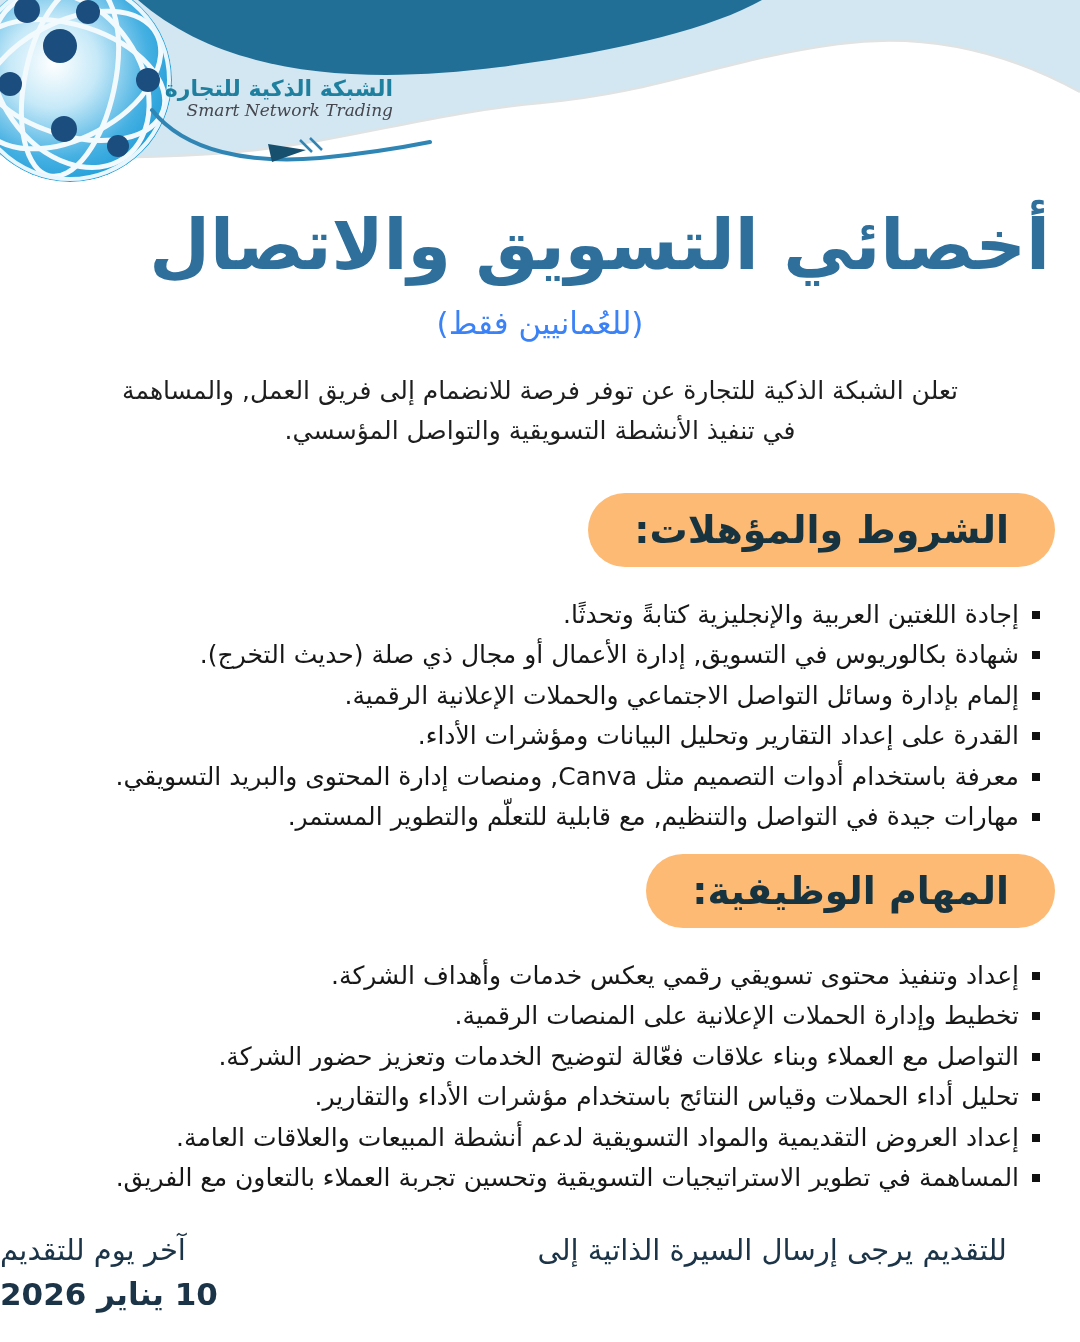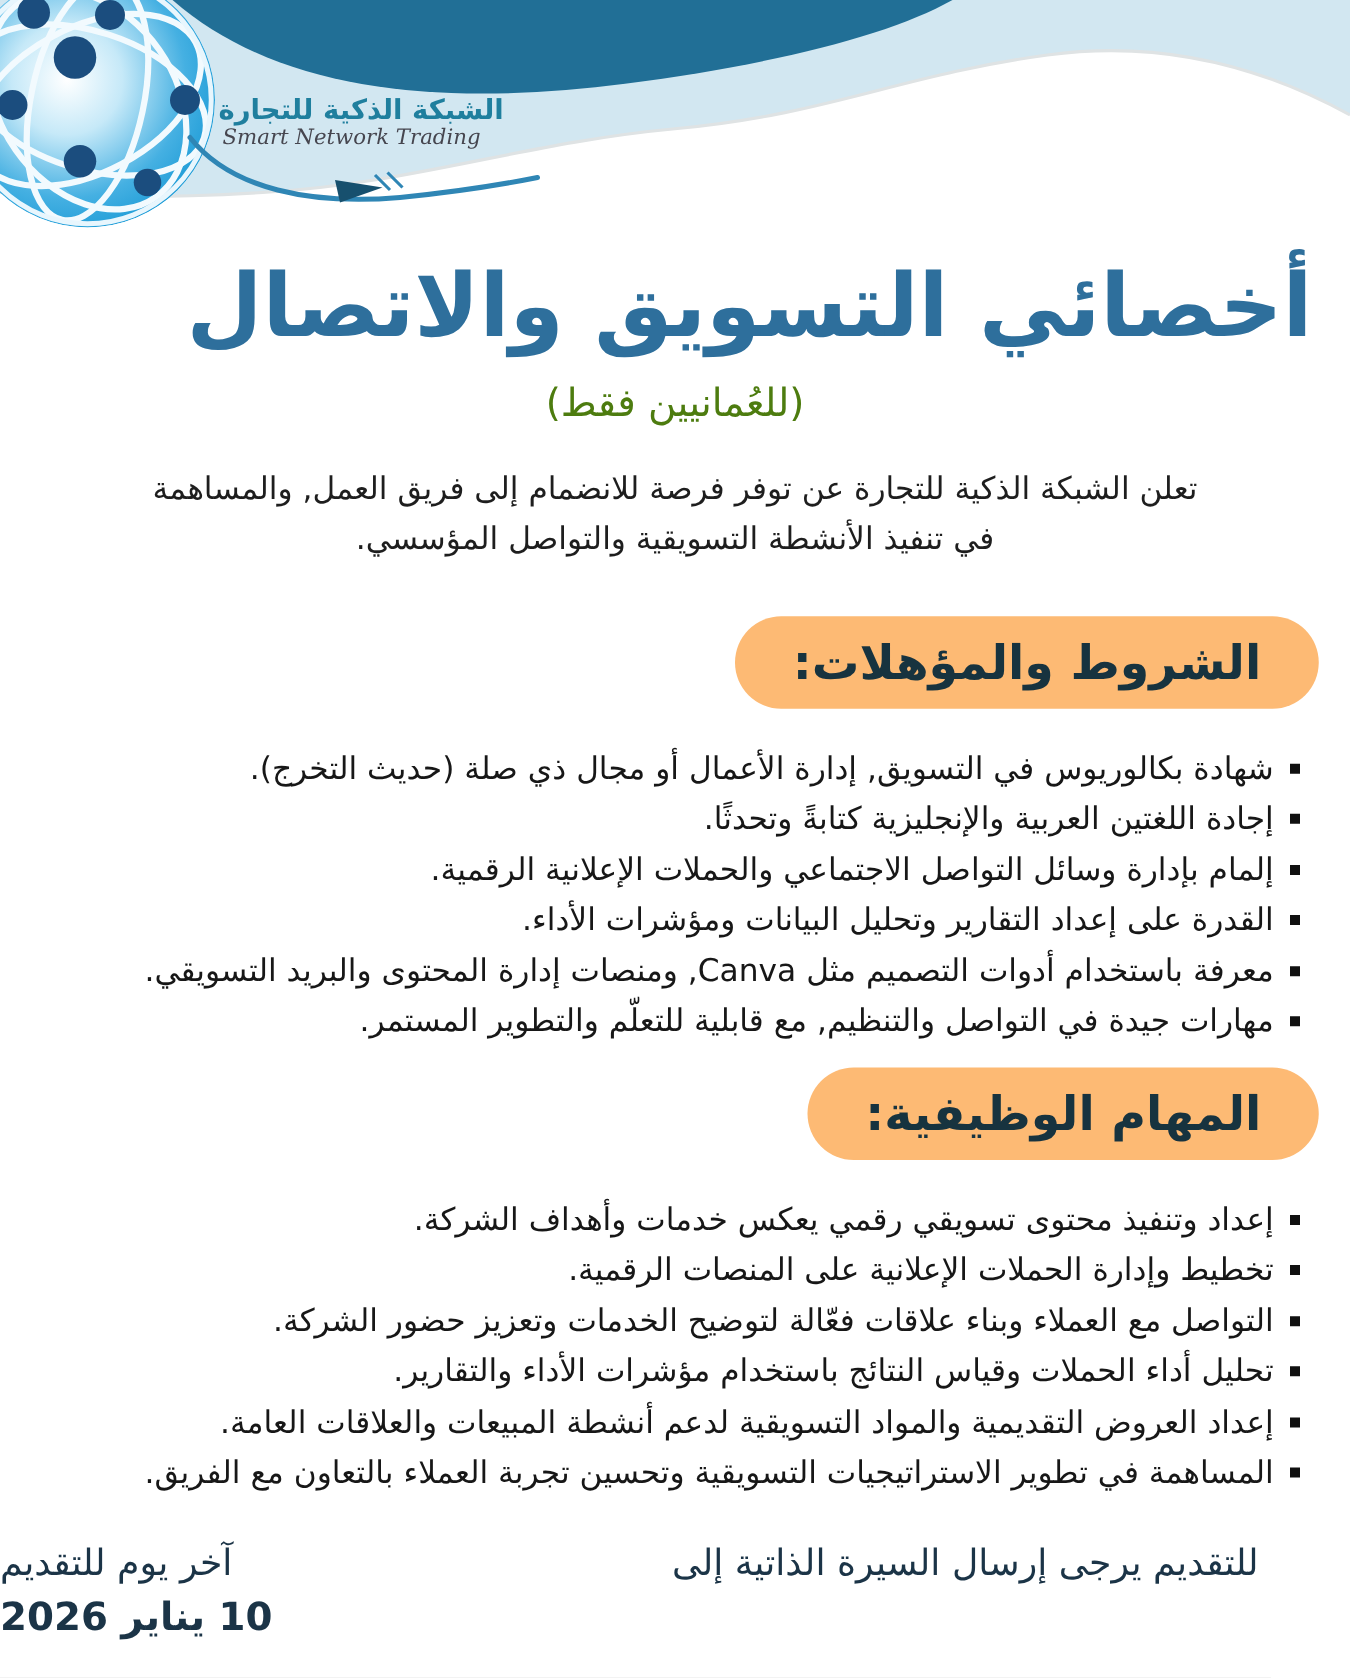--- a/index.html
+++ b/index.html
@@ -10,36 +10,36 @@
     background:#ffffff;
     overflow:hidden;
     direction:rtl;
     font-family:"DejaVu Sans", sans-serif;
     color:#1d1d1d;
   }
   
   .header-art { display:block; width:1080px; height:185px; }
   .logo-text {
     position:absolute; top:76px; left:168px; width:225px;
-    text-align:left; direction:rtl; line-height:1.15;margin-left:10px;
+    text-align:right; direction:rtl; line-height:1.15;
   }
   .logo-ar { font-size:22px; font-weight:bold; color:#1f7f9e; white-space:nowrap; }
   .logo-en {
     font-family:"DejaVu Serif", serif; font-style:italic;
     font-size:17px; color:#46464f; white-space:nowrap; direction:ltr;
   }
   
   .job-title {
     margin:10px 30px 0; text-align:right;
     font-size:70px; font-weight:bold; line-height:1.45;
     color:#2e6f9c;
   }
   .job-subtitle {
     margin-top:8px; text-align:center;
-    font-size:31px; color:#4d7c0f;
+    font-size:31px; color:#3b82f6;
   }
   .job-intro {
     margin:30px auto 0; max-width:850px; text-align:center;
     font-size:25px; line-height:1.6; color:#1e1e1e;
   }
   
   .pill-row { margin-top:42px; }
   .pill {
     display:inline-block; margin-inline-start:25px;
     background:#fdba74; border-radius:44px;
@@ -131,26 +131,26 @@
   <section>
     <div class="pill-row">
       <div class="pill">
         <span class="pill-label">الشروط والمؤهلات:</span>
       </div>
     </div>
     <ul class="bullet-list">
 
         <li>
           <span class="bullet-sq"></span>
+          <span class="li-text">إجادة اللغتين العربية والإنجليزية كتابةً وتحدثًا.</span>
+        </li>
+
+        <li>
+          <span class="bullet-sq"></span>
           <span class="li-text">شهادة بكالوريوس في التسويق, إدارة الأعمال أو مجال ذي صلة (حديث التخرج).</span>
-        </li>
-
-        <li>
-          <span class="bullet-sq"></span>
-          <span class="li-text">إجادة اللغتين العربية والإنجليزية كتابةً وتحدثًا.</span>
         </li>
 
         <li>
           <span class="bullet-sq"></span>
           <span class="li-text">إلمام بإدارة وسائل التواصل الاجتماعي والحملات الإعلانية الرقمية.</span>
         </li>
 
         <li>
           <span class="bullet-sq"></span>
           <span class="li-text">القدرة على إعداد التقارير وتحليل البيانات ومؤشرات الأداء.</span>

